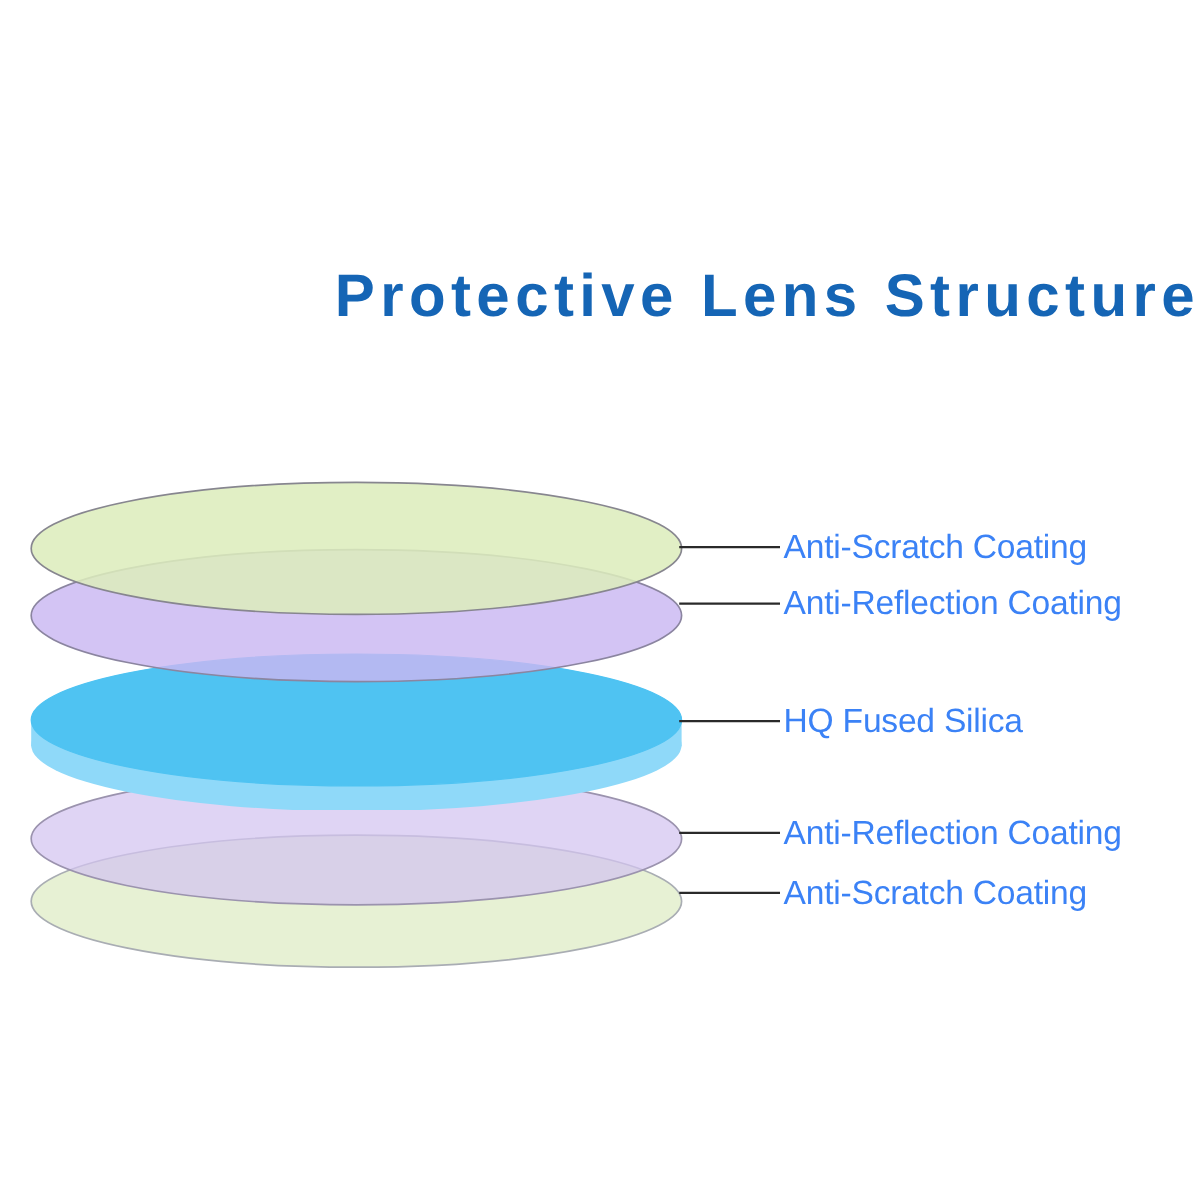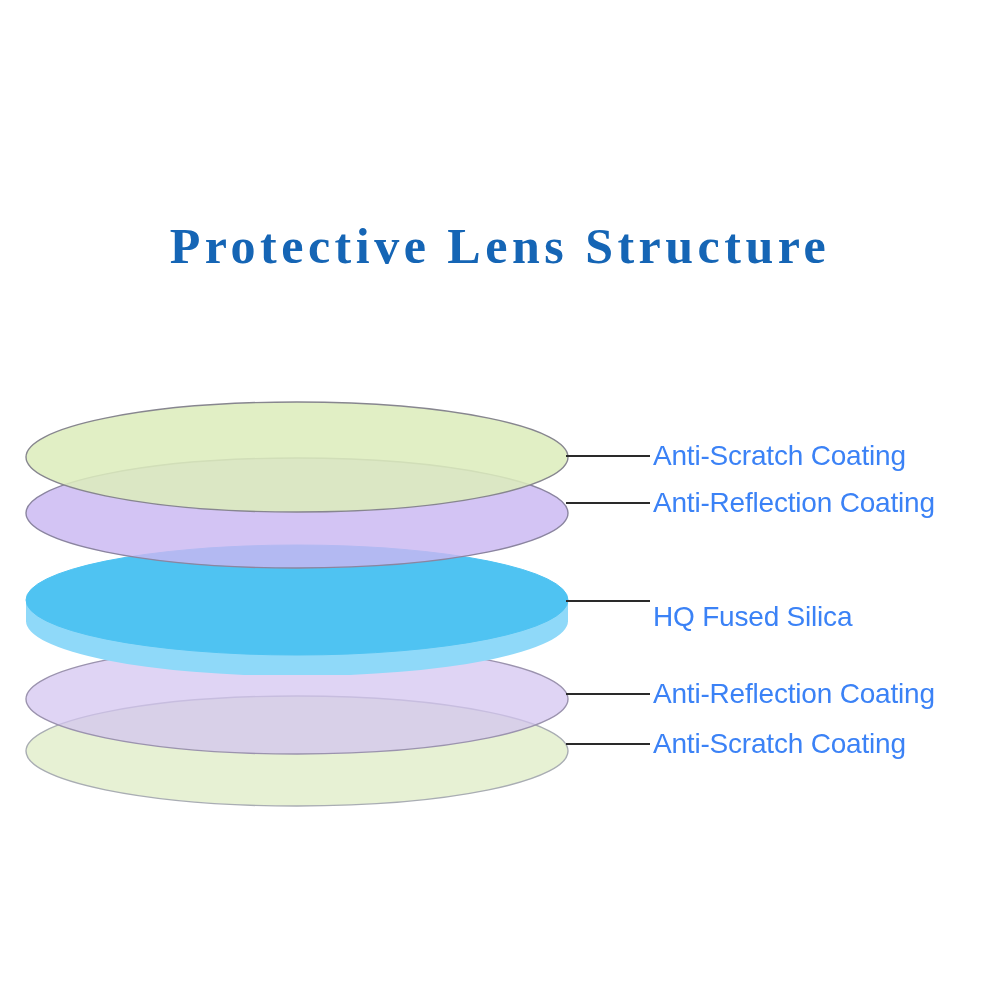--- a/index.html
+++ b/index.html
@@ -18,22 +18,22 @@
     position: relative;
     width: 1000px;
     height: 1000px;
     background: #ffffff;
   }
   #title {
     position: absolute;
     left: 0;
     top: 214px;
     width: 1000px;
-    text-align: center;
-    font-family: Liberation Serif, serif;
+    text-align: right;
+    font-family: Liberation Sans, sans-serif;
     font-weight: bold;
     font-size: 50px;
     letter-spacing: 4.5px;
     color: #1565b5;
     white-space: nowrap;
     line-height: 64px;
   }
   #diagram {
     position: absolute;
     left: 0;
@@ -105,19 +105,19 @@
     </g>
     <g>
       <line x1="566" y1="744" x2="650" y2="744" stroke="#2a2a2a" stroke-width="1.8"></line>
     </g>
   </svg>
 
   <div class="lbl" style="left:653px; top:442px;">Anti-Scratch Coating</div>
 
   <div class="lbl" style="left:653px; top:489px;">Anti-Reflection Coating</div>
 
-  <div class="lbl" style="left:653px; top:603px;">HQ Fused Silica</div>
+  <div class="lbl" style="left:653px; top:587px;">HQ Fused Silica</div>
 
   <div class="lbl" style="left:653px; top:680px;">Anti-Reflection Coating</div>
 
   <div class="lbl" style="left:653px; top:730px;">Anti-Scratch Coating</div>
 
 </div>
 
 </body></html>

